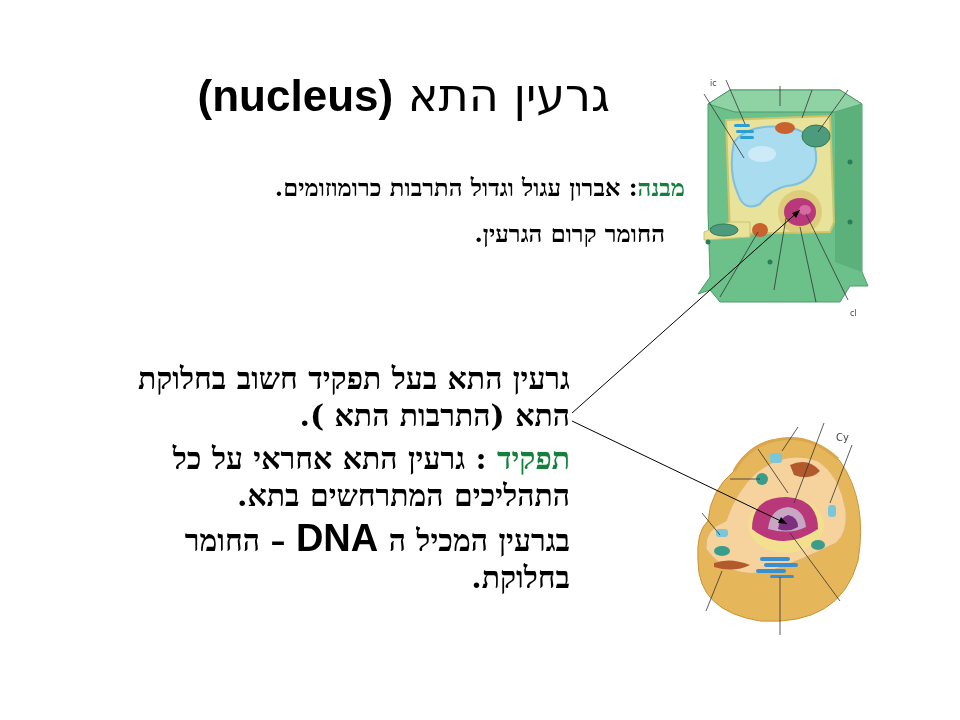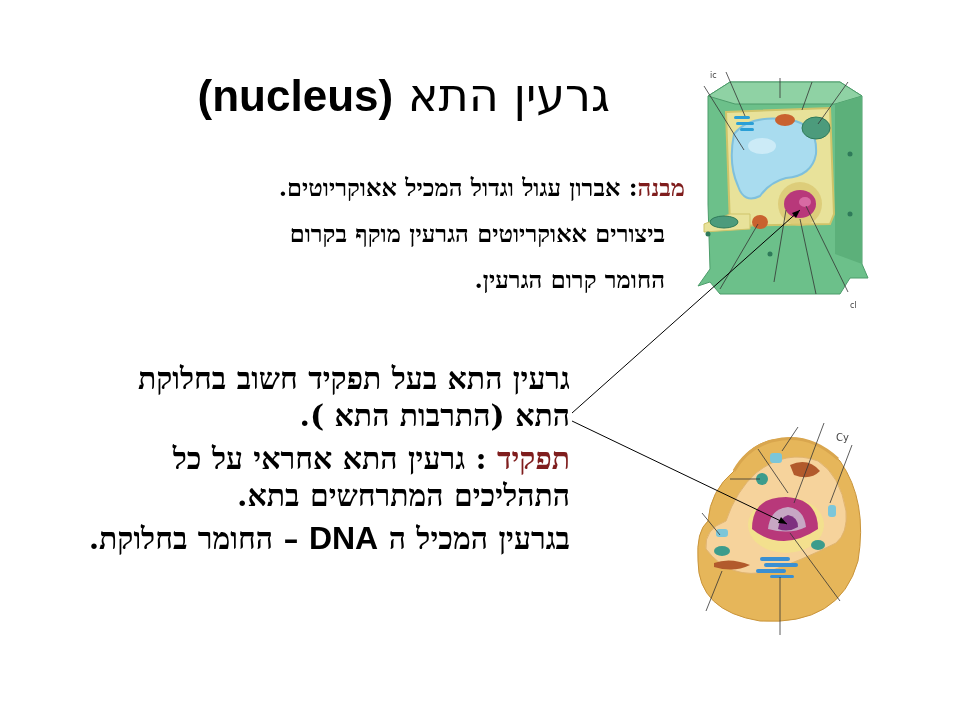--- a/index.html
+++ b/index.html
@@ -55,21 +55,21 @@
       font-size: 24px;
       line-height: 46px;
     }
     .structure .line {
       white-space: nowrap;
     }
     .structure .line.indent {
       padding-right: 20px;
     }
     .label-red {
-      color: #7f1d1d;
+      color: #15803d;
       font-family: Liberation Serif, serif;
     }
     .function {
       position: absolute;
       left: 80px;
       top: 360px;
       width: 490px;
       direction: rtl;
       text-align: right;
       font-family: "DejaVu Serif", serif;
@@ -78,29 +78,29 @@
       line-height: 37px;
     }
     .function .para {
       margin-bottom: 6px;
     }
     .function .latin {
       font-family: "Liberation Sans", sans-serif;
       font-weight: bold;
       direction: ltr;
       unicode-bidi: embed;
-      font-size: 32px;
+      font-size: 38px;
       margin-top: 12px;
     }
     .cell {
       position: absolute;
     }
     .plant-cell {
       left: 690px;
-      top: 64px;
+      top: 72px;
       width: 190px;
       height: 250px;
       text-decoration: underline;
     }
     .animal-cell {
       left: 690px;
       top: 421px;
       width: 180px;
       height: 220px;
     }
@@ -117,23 +117,22 @@
 <div class="slide">
 
   <div class="title">
     <span class="heb">גרעין התא</span>
     <span> </span>
     <span class="eng">(nucleus)</span>
   </div>
 
   <div class="structure">
     <div class="line">
-      <span class="label-red">מבנה</span><span>: </span><span>אברון עגול וגדול המכיל אאוקריוטים.</span>
+      <span class="label-red">מבנה</span><span>: </span><span>אברון עגול וגדול התרבות כרומוזומים.</span>
     </div>
-    <div class="line indent">ביצורים אאוקריוטים  הגרעין מוקף בקרום</div>
     <div class="line indent">החומר קרום הגרעין.</div>
   </div>
 
   <div class="function">
     <div class="para">גרעין התא בעל תפקיד חשוב בחלוקת התא (התרבות התא ).</div>
     <div class="para">
       <span class="label-red">תפקיד</span><span> : </span><span>גרעין התא אחראי על כל התהליכים המתרחשים בתא.</span>
     </div>
     <div class="para">
       <span>בגרעין המכיל  ה </span><span class="latin">DNA</span><span> – החומר בחלוקת.</span>

